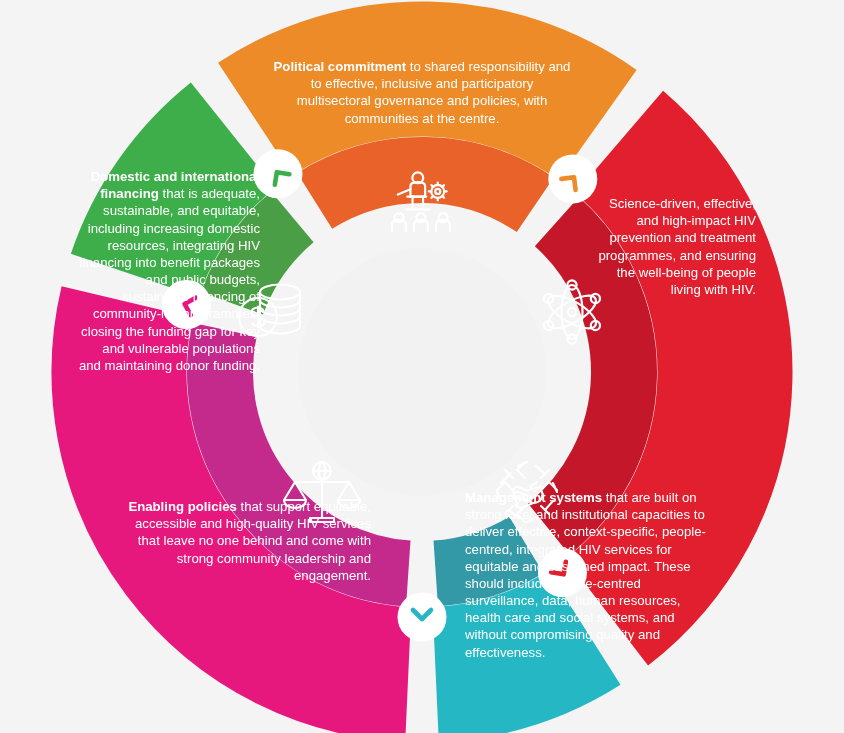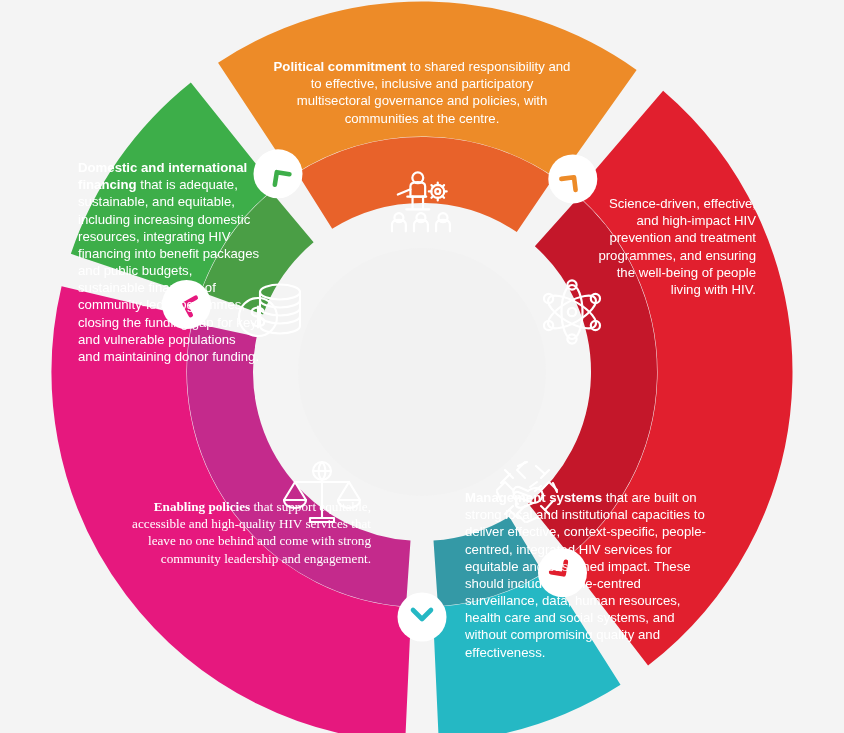--- a/index.html
+++ b/index.html
@@ -23,22 +23,22 @@
     white-space:pre-line;
   }
   .seg-text b{font-weight:bold;}
   .t-center{text-align:center;}
   .t-right{text-align:right;}
 
   
   #txt-political{ left:272px; top:41px;  width:300px; text-align:center; }
   #txt-science  { left:596px; top:178px; width:160px; text-align:right; }
   #txt-mgmt     { left:465px; top:472px; width:245px; text-align:left; }
-  #txt-enabling { left:118px; top:481px; width:253px; text-align:right;font-family:Liberation Serif, serif; }
-  #txt-financing{ left:78px;  top:142px; width:182px; text-align:left; }
+  #txt-enabling { left:118px; top:481px; width:253px; text-align:right; }
+  #txt-financing{ left:78px;  top:151px; width:182px; text-align:right; }
 
   .icon-layer{position:absolute;left:0;top:0;width:844px;height:733px;pointer-events:none;}
 </style>
 </head>
 <body>
 
 <div id="stage">
 
   <svg class="wheel" viewBox="0 0 844 733">
     <defs>

